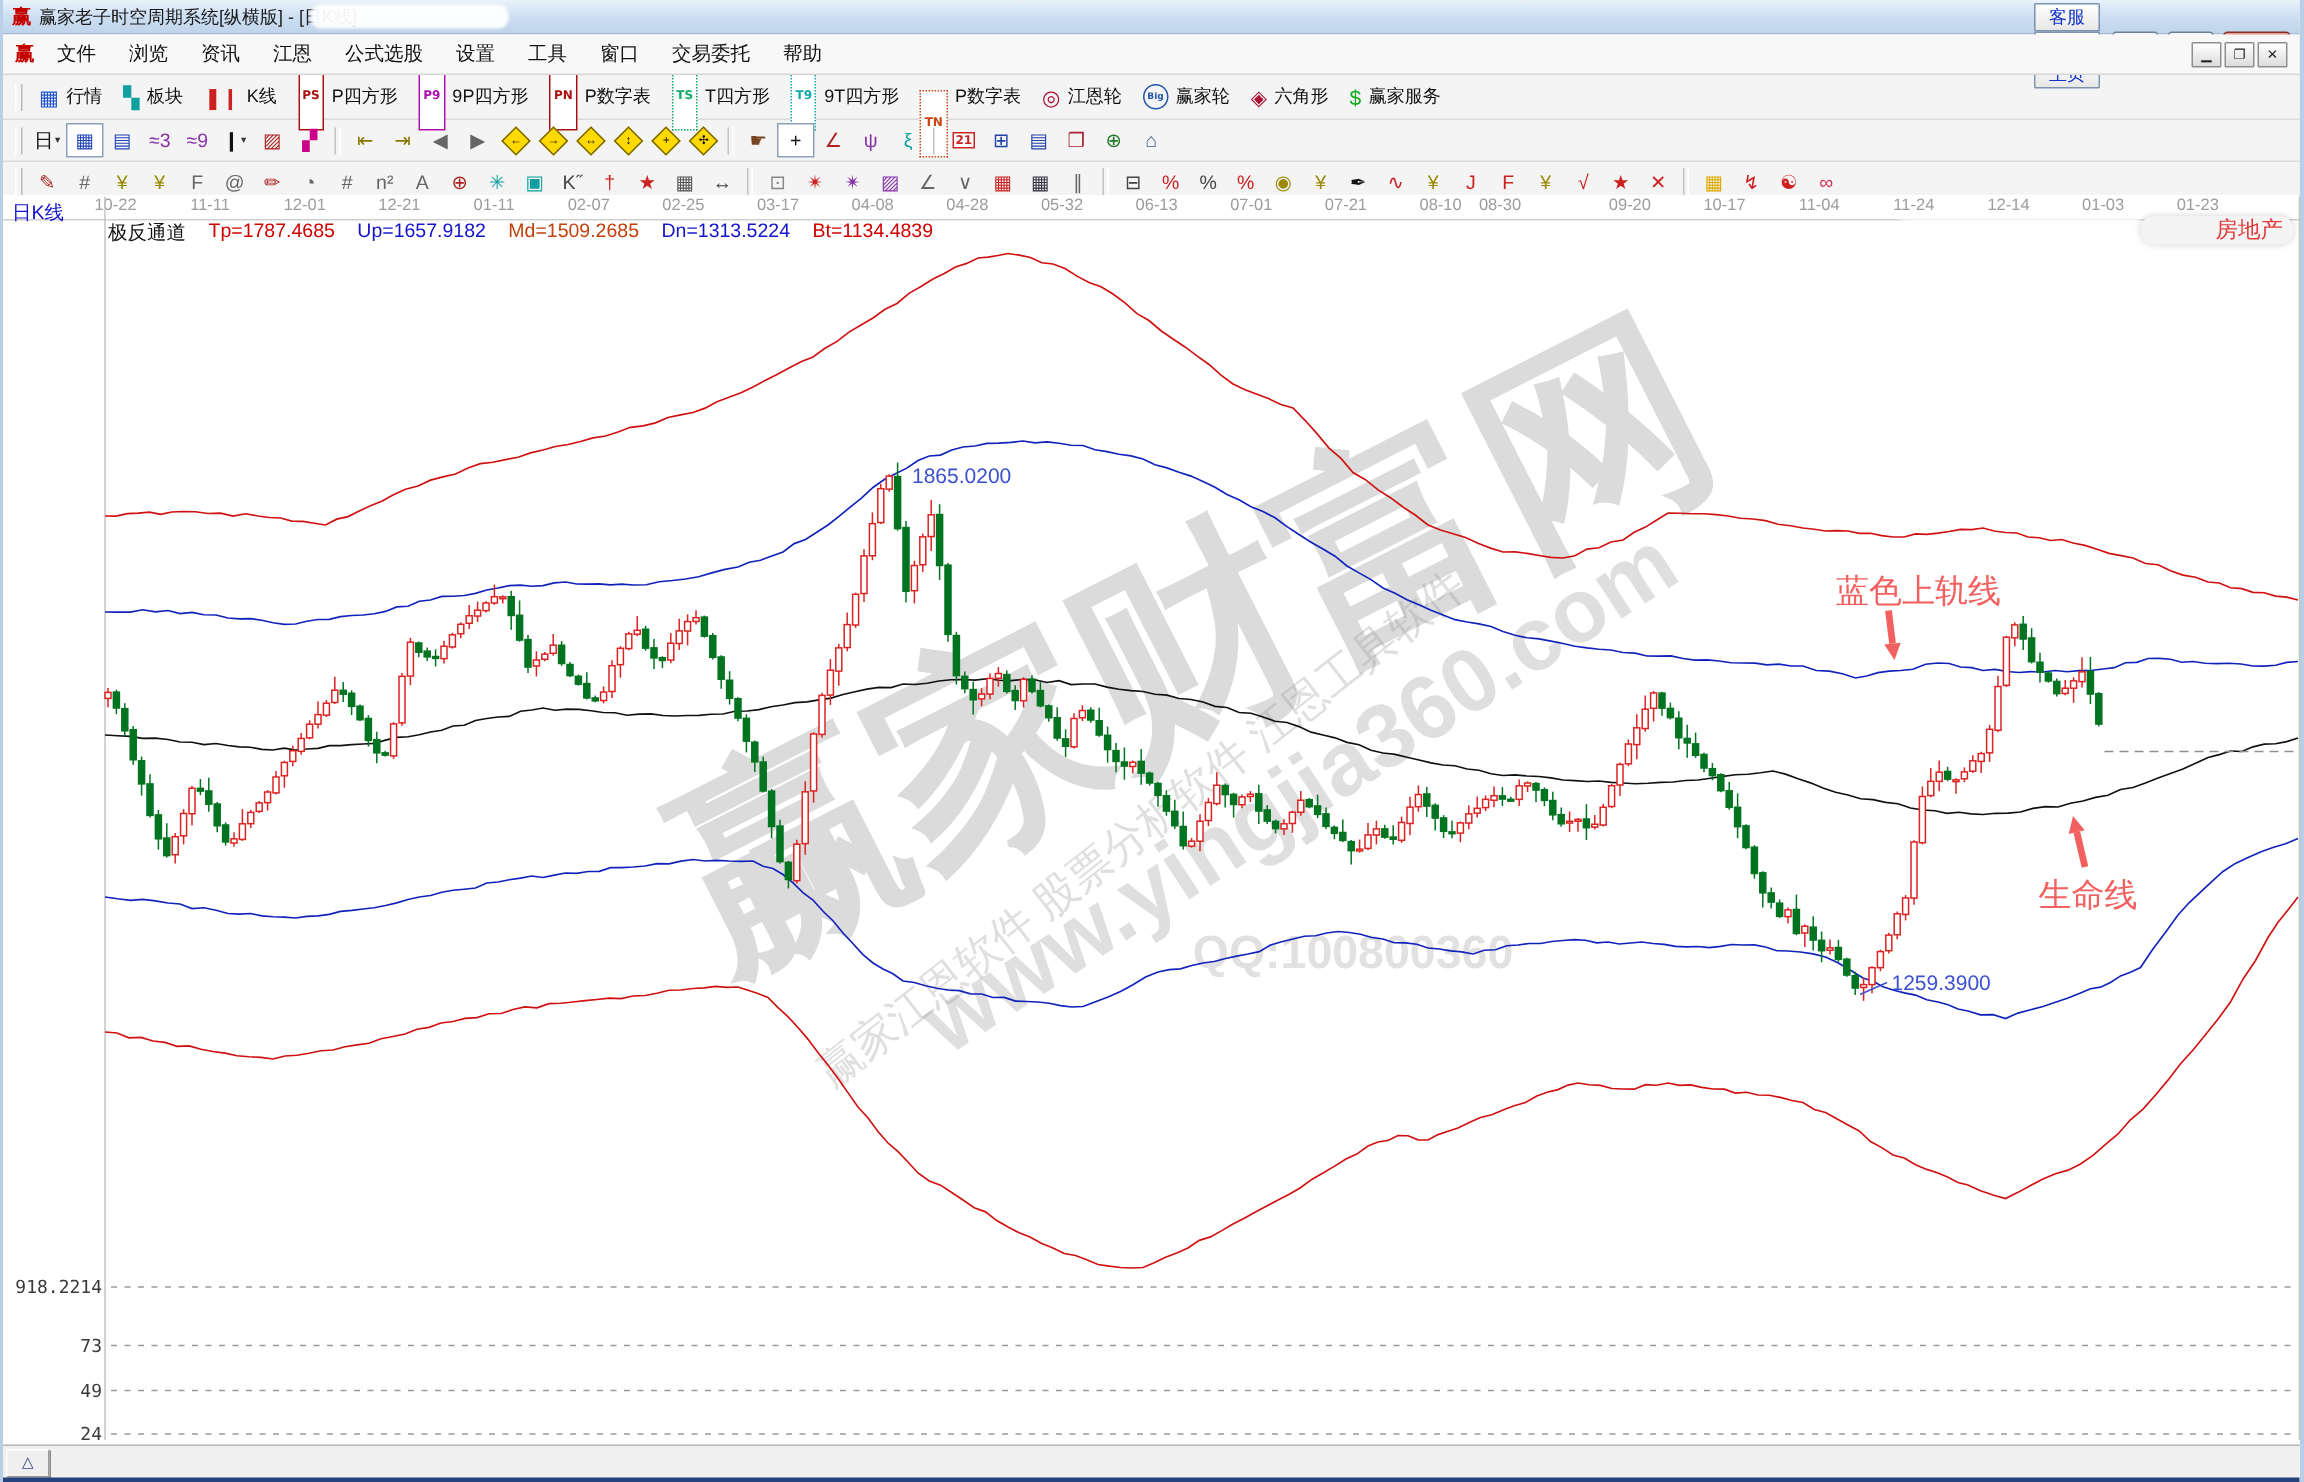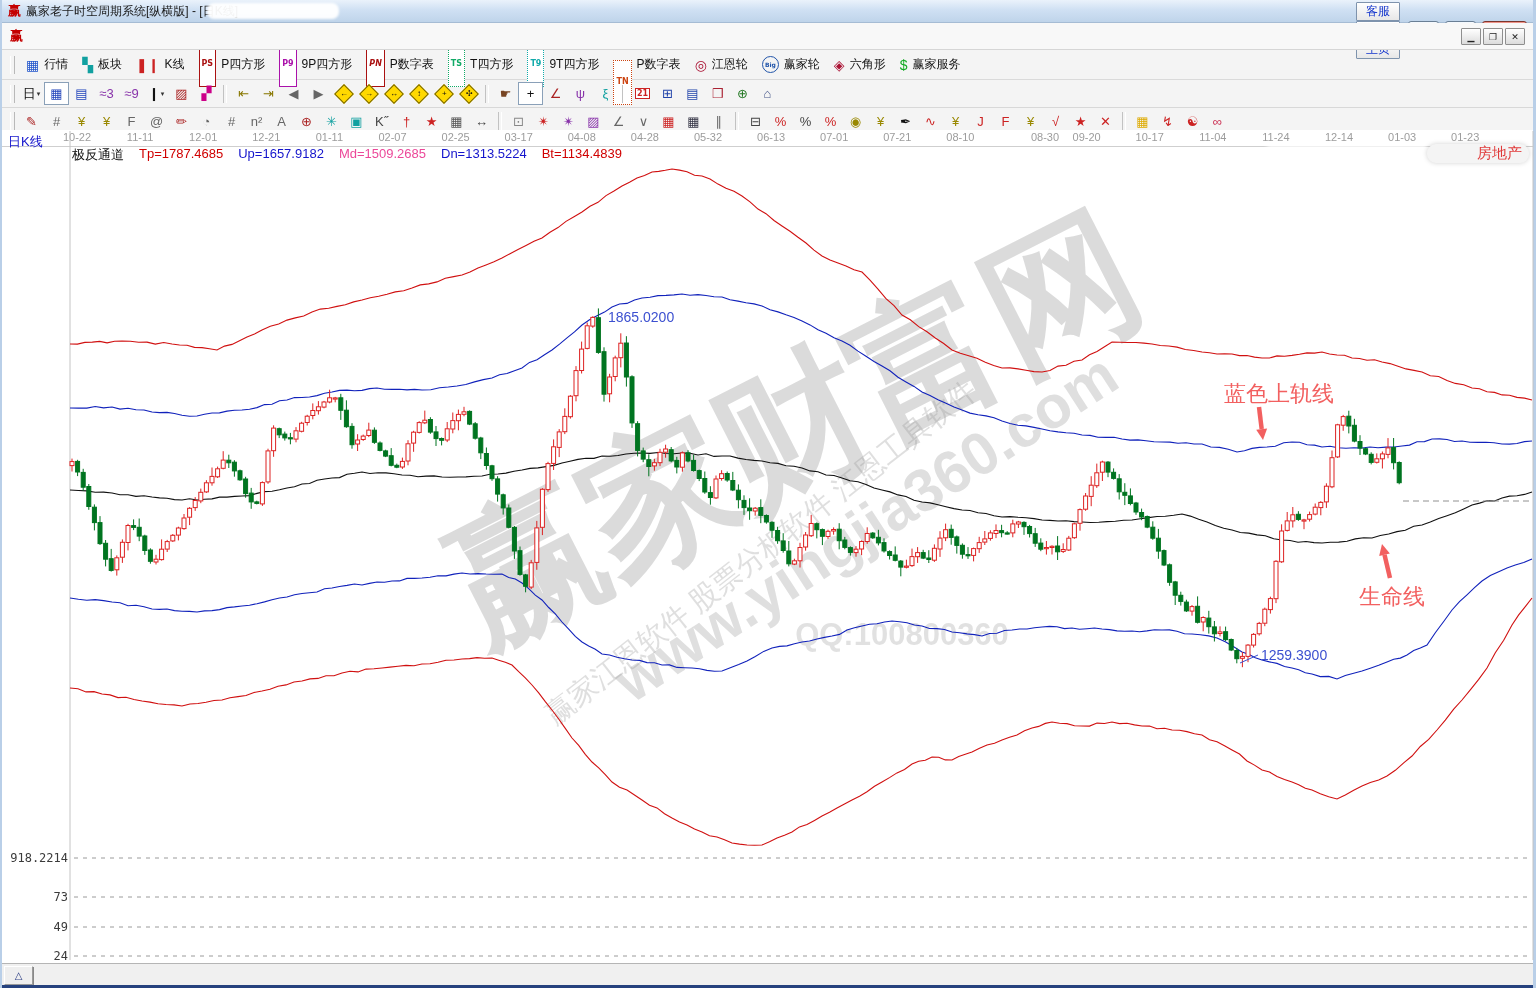--- a/index.html
+++ b/index.html
@@ -84,20 +84,32 @@
           <span class="appbtn" style="margin-right: 2px;">主页</span>
         </span>
       <span class="winbtn">—</span>
       <span class="winbtn">❐</span>
       <span class="winbtn close">✕</span>
     </div>
   </div>
 
   <div class="menubar">
     <span class="app-icon">赢</span>
+    <span id="menuitems" style="display:flex;height:100%;">
+        <span class="menu-item">文件</span>
+        <span class="menu-item">浏览</span>
+        <span class="menu-item">资讯</span>
+        <span class="menu-item">江恩</span>
+        <span class="menu-item">公式选股</span>
+        <span class="menu-item">设置</span>
+        <span class="menu-item">工具</span>
+        <span class="menu-item">窗口</span>
+        <span class="menu-item">交易委托</span>
+        <span class="menu-item">帮助</span>
+      </span>
     <span class="mdi-controls">
       <span class="cbtn">▁</span>
       <span class="cbtn">❐</span>
       <span class="cbtn">✕</span>
     </span>
   </div>
 
   <div class="toolbar1">
     <span class="grip"></span>
     <span id="maintools" style="display:flex;align-items:center;">
@@ -115,21 +127,21 @@
         </span>
         <span class="tool">
           <span class="badge" style="border: 1px solid rgb(170, 17, 17); color: rgb(170, 17, 17);">PS</span>
           <span class="lbl">P四方形</span>
         </span>
         <span class="tool">
           <span class="badge" style="border: 1px solid rgb(170, 17, 170); color: rgb(170, 17, 170);">P9</span>
           <span class="lbl">9P四方形</span>
         </span>
         <span class="tool">
-          <span class="badge" style="border: 1px solid rgb(170, 17, 17); color: rgb(170, 17, 17); font-style: italic;">PN</span>
+          <span class="badge" style="border: 1px solid rgb(170, 17, 17); color: rgb(170, 17, 17);">PN</span>
           <span class="lbl">P数字表</span>
         </span>
         <span class="tool">
           <span class="badge" style="border: 1px dotted rgb(17, 170, 102); color: rgb(17, 170, 102);">TS</span>
           <span class="lbl">T四方形</span>
         </span>
         <span class="tool">
           <span class="badge" style="border: 1px dotted rgb(17, 170, 170); color: rgb(17, 170, 170);">T9</span>
           <span class="lbl">9T四方形</span>
         </span>
@@ -422,34 +434,34 @@
         <span class="date-tick" style="left: 367.5px;">02-07</span>
         <span class="date-tick" style="left: 430.6px;">02-25</span>
         <span class="date-tick" style="left: 493.7px;">03-17</span>
         <span class="date-tick" style="left: 556.8px;">04-08</span>
         <span class="date-tick" style="left: 619.9px;">04-28</span>
         <span class="date-tick" style="left: 683px;">05-32</span>
         <span class="date-tick" style="left: 746.1px;">06-13</span>
         <span class="date-tick" style="left: 809.2px;">07-01</span>
         <span class="date-tick" style="left: 872.3px;">07-21</span>
         <span class="date-tick" style="left: 935.4px;">08-10</span>
-        <span class="date-tick" style="left: 1020px;">08-30</span>
+        <span class="date-tick" style="left: 975px;">08-30</span>
         <span class="date-tick" style="left: 1061.6px;">09-20</span>
         <span class="date-tick" style="left: 1124.7px;">10-17</span>
         <span class="date-tick" style="left: 1187.8px;">11-04</span>
         <span class="date-tick" style="left: 1250.9px;">11-24</span>
         <span class="date-tick" style="left: 1314px;">12-14</span>
         <span class="date-tick" style="left: 1377.1px;">01-03</span>
         <span class="date-tick" style="left: 1440.2px;">01-23</span>
       </div>
     <div class="inforow" id="inforow">
         <span style="color: rgb(17, 17, 17);">极反通道</span>
         <span style="color: rgb(208, 0, 0);">Tp=1787.4685</span>
         <span style="color: rgb(20, 20, 204);">Up=1657.9182</span>
-        <span style="color: #ec4899;">Md=1509.2685</span>
+        <span style="color: #c2410c;">Md=1509.2685</span>
         <span style="color: rgb(20, 20, 204);">Dn=1313.5224</span>
         <span style="color: rgb(208, 0, 0);">Bt=1134.4839</span>
       </div>
     <div class="sector-smudge"></div>
     <div class="sector-pill">
       <span>房地产</span>
     </div>
     <div class="chart-svg-holder" id="chartholder">
         <svg viewBox="0 130 1536 858" width="1536" height="858" xmlns="http://www.w3.org/2000/svg">
           <text x="815" y="475" font-size="150" fill="rgba(125,125,125,0.28)" font-weight="bold" text-anchor="middle" transform="rotate(-27 815 475)">赢家财富网</text>

